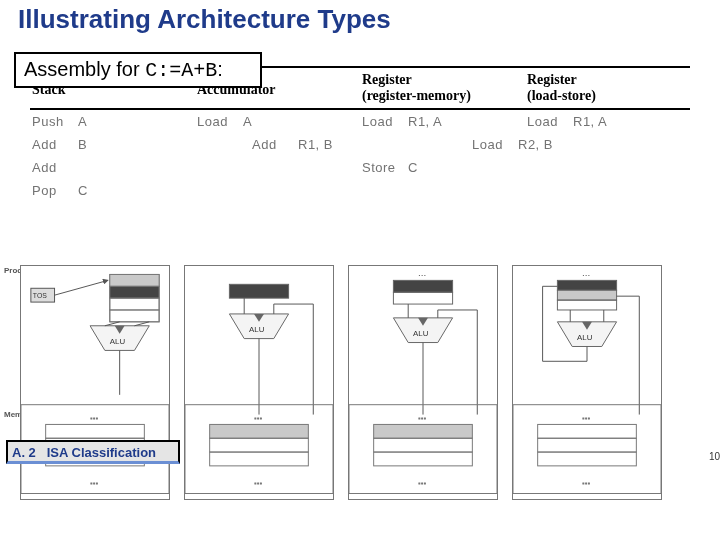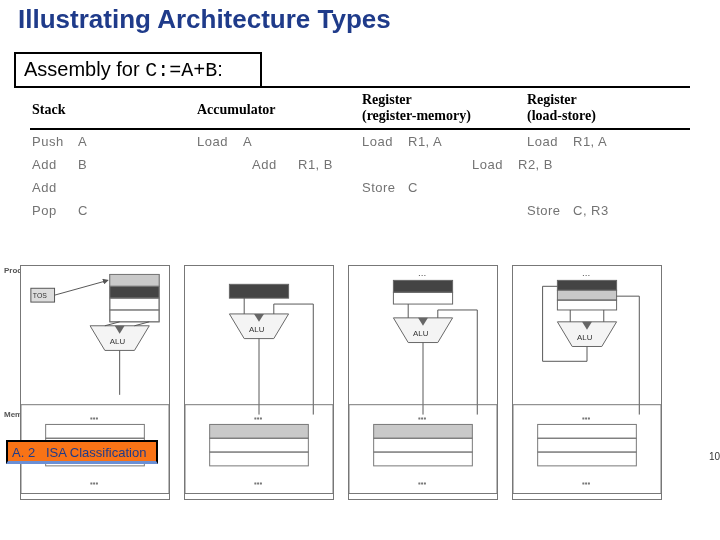--- a/index.html
+++ b/index.html
@@ -32,21 +32,20 @@
     font-size: 20px;
     background: #fff;
     z-index: 5;
   }
   .assembly-box .code { font-family: "Courier New", monospace; }
 
   .table {
     position: absolute;
     top: 66px; left: 30px; right: 30px;
     z-index: 2;
-    margin-top: 20px;
   }
   .table .hrule { border-top: 2px solid #000; margin: 0; }
   .row { display: flex; }
   .col { flex: 1 1 0; padding: 4px 2px; }
   .hdr { font-weight: 700; font-size: 14px; font-family: "Times New Roman", serif; }
   .hdr .sub { display: block; }
   .cell { font-family: Arial, sans-serif; font-size: 13px; color: #737373; letter-spacing: 0.5px; }
   .cell .op { display: inline-block; width: 46px; }
   .header-row .col:nth-child(1),
   .header-row .col:nth-child(2) { padding-top: 14px; }
@@ -64,24 +63,24 @@
   }
   .proc-label { top: 266px; }
   .mem-label  { top: 410px; }
 
   .footer {
     position: absolute;
     left: 6px; bottom: 4px;
     display: flex; align-items: center; gap: 6px;
   }
   .footer-text {
-    background: #f97316;
+    background: #e5e5e5;
     border: 2px solid #000;
-    padding: 3px 10px 1px 4px;
-    font-size: 13px; font-weight: 400;
+    padding: 3px 22px 1px 4px;
+    font-size: 13px; font-weight: 700;
     color: #1f3b8a;
     border-bottom: 3px solid #6b8fd4;
   }
   .pagenum {
     position: absolute; right: 0; bottom: 6px;
     font-size: 10px; color: #333;
   }
 </style>
 </head>
 <body>
@@ -123,21 +122,20 @@
         <div class="col cell"><span class="op">Load</span><span>R2, B</span></div>
       </div>
     <div class="row">
         <div class="col cell"><span class="op">Add</span><span></span></div>
         <div class="col cell"><span class="op">Store</span><span>C</span></div>
       </div>
     <div class="row">
         <div class="col cell"><span class="op">Pop</span><span>C</span></div>
         <div class="col cell"></div>
         <div class="col cell"></div>
-        <div class="col cell"><span class="op">Store</span><span>C, R3</span></div>
       </div>
   </div>
 
   <div class="proc-label">Processor</div>
   <div class="mem-label">Memory</div>
 
   <div class="diagrams">
 
     <svg width="150" height="235" viewBox="0 0 150 235">
       <g stroke="#777" stroke-width="1" fill="none">

